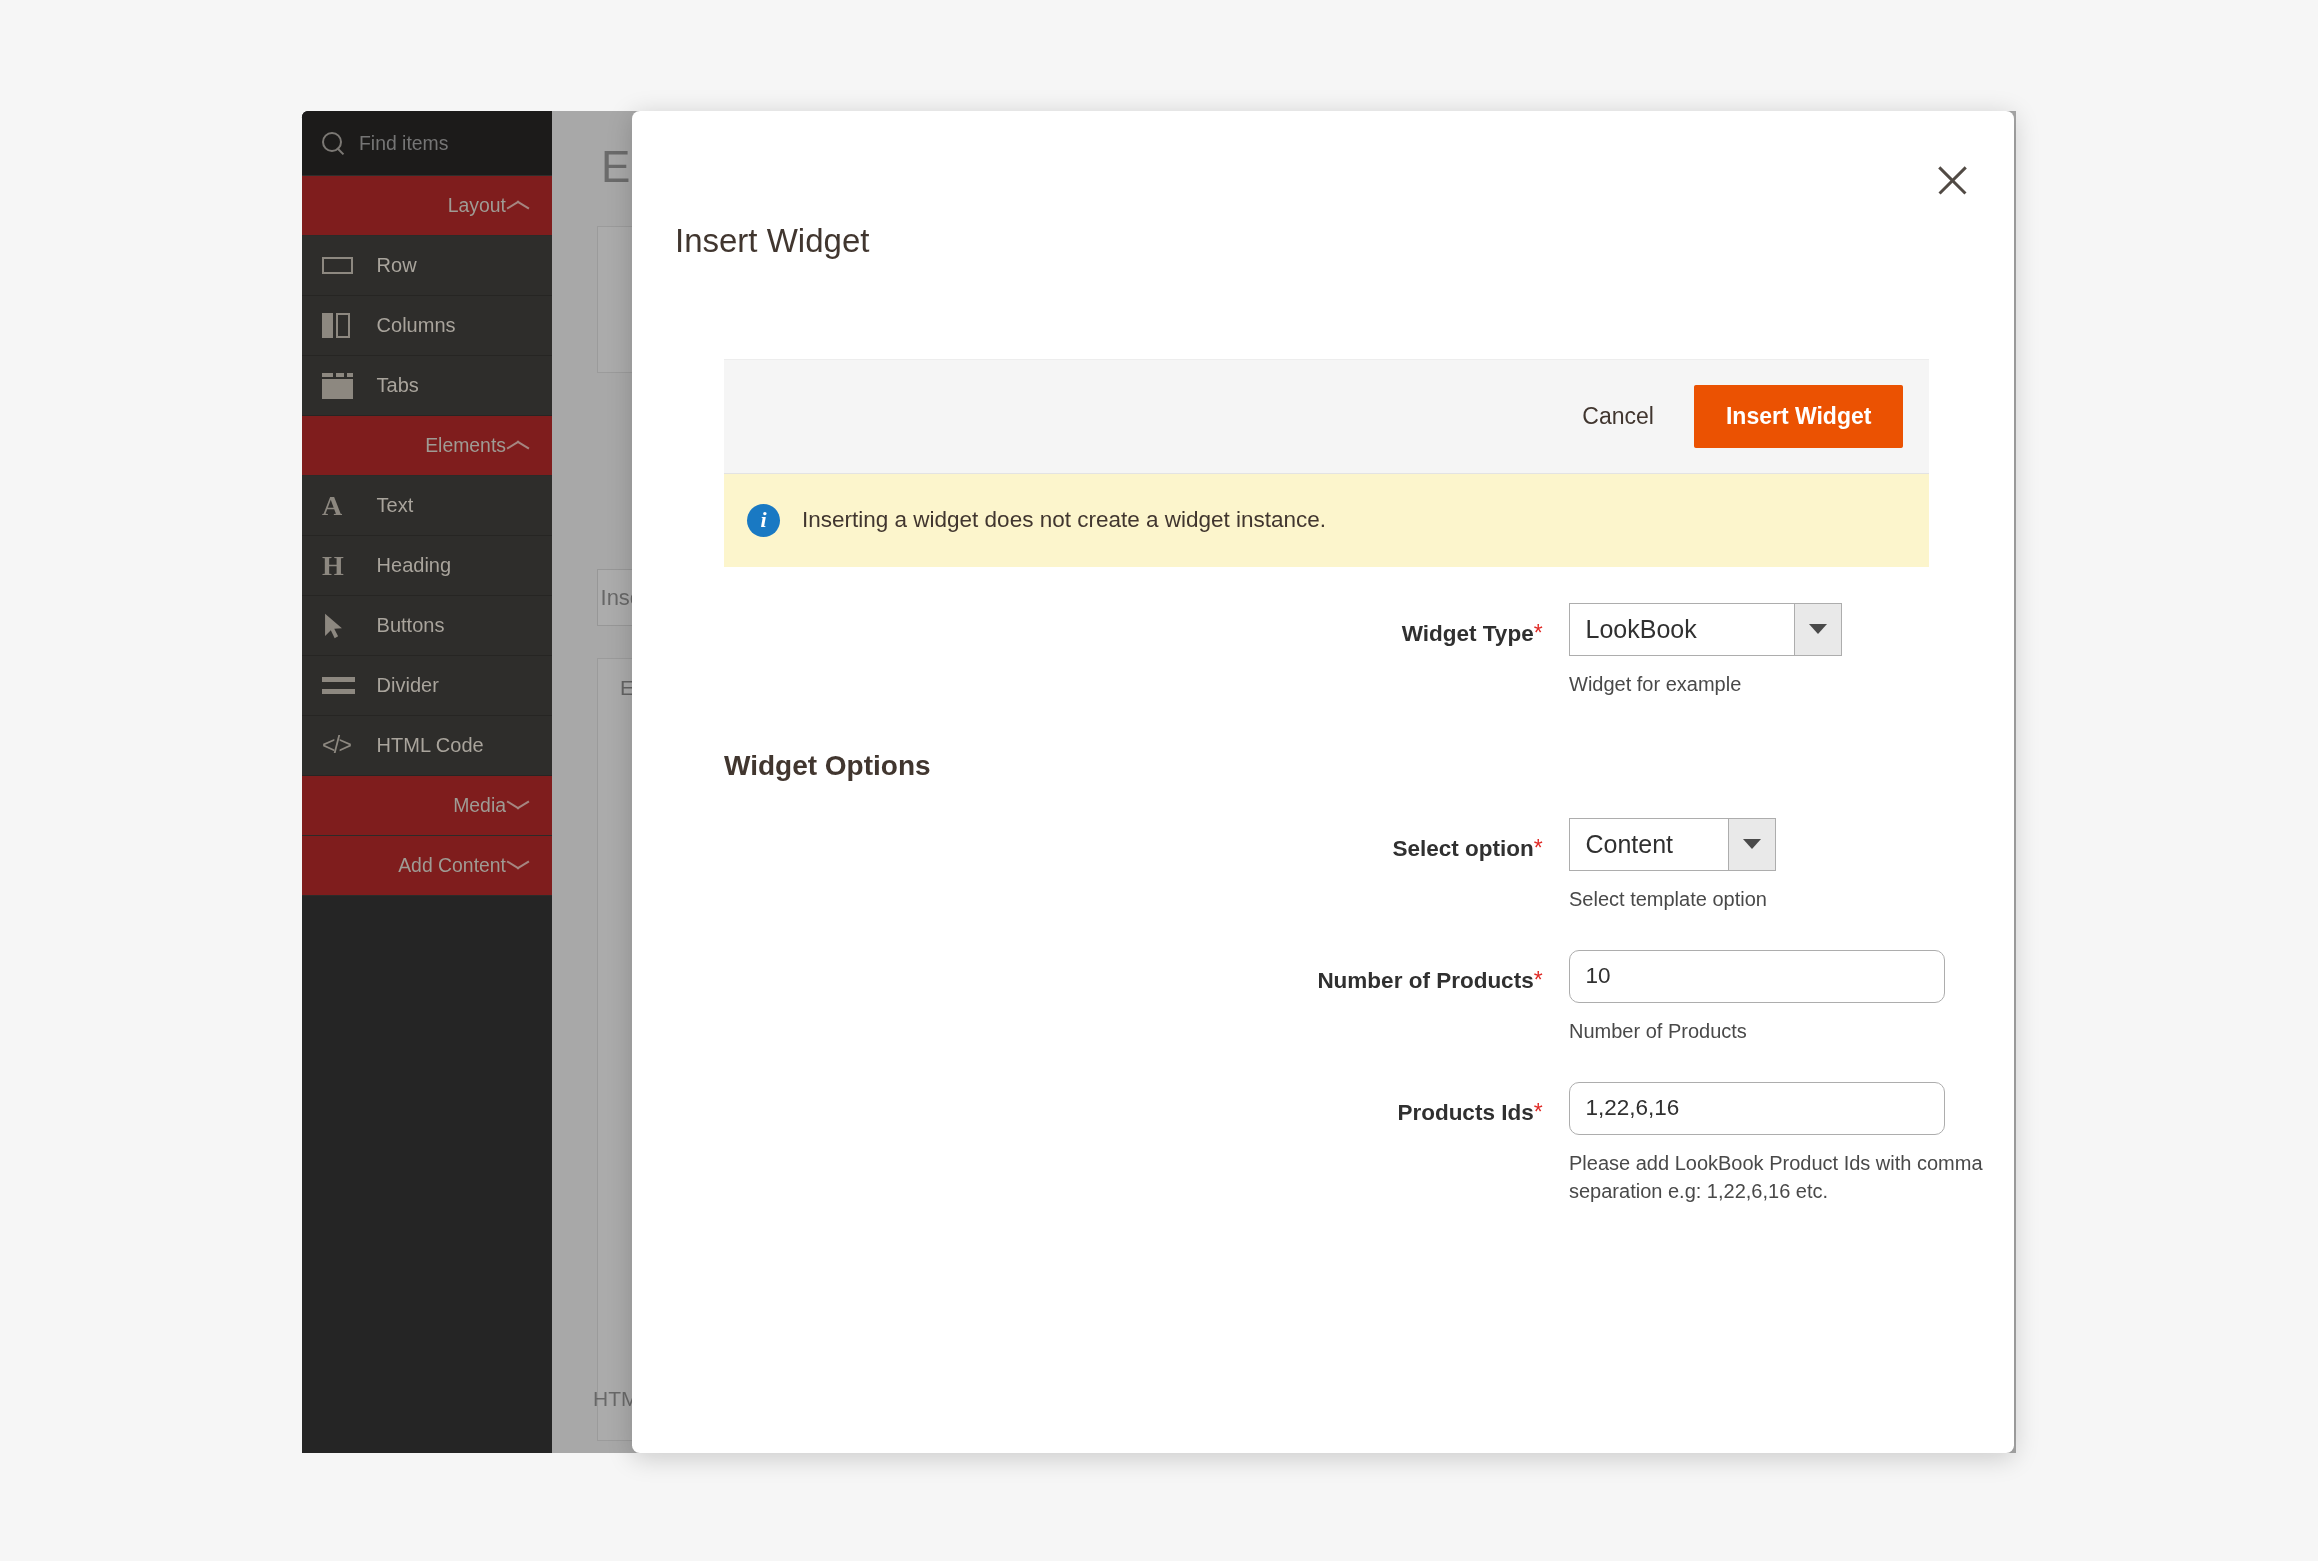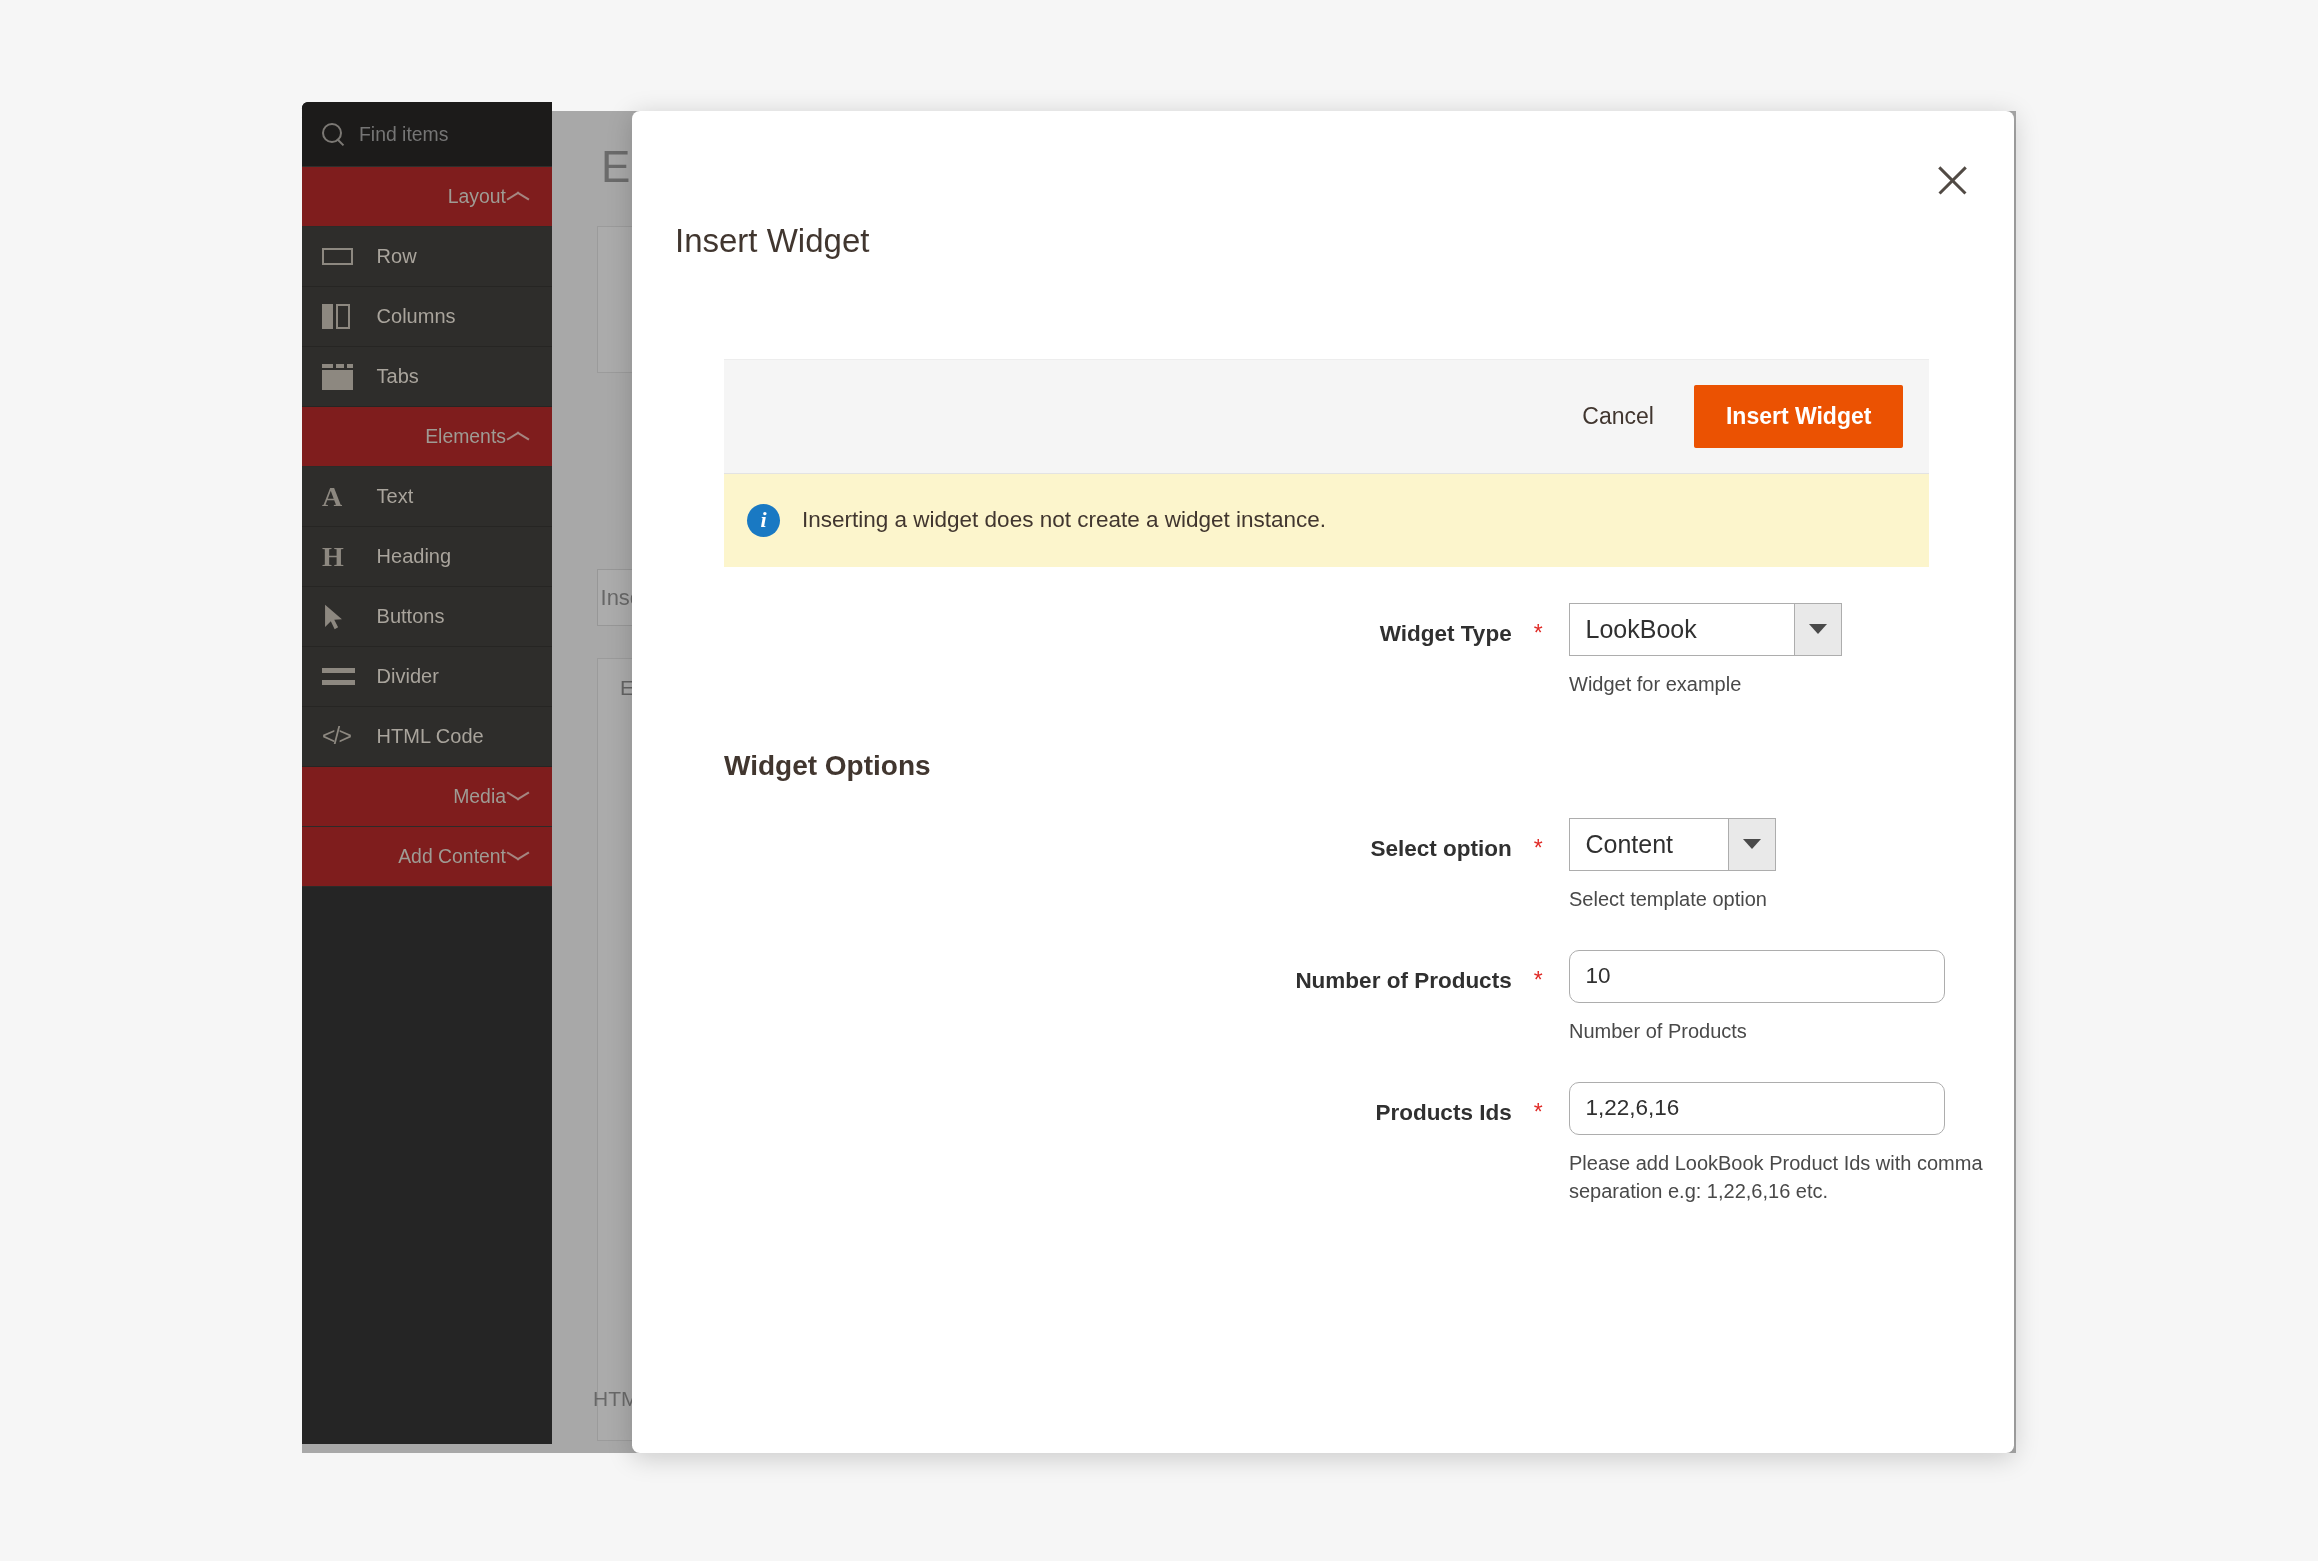--- a/index.html
+++ b/index.html
@@ -47,21 +47,21 @@
     position: absolute; left: 22px; top: 17px;
     font-size: 21px; color: #3d3d3d; opacity: .65; white-space: nowrap;
   }
   .bg-footer-label {
     position: absolute; left: 291px; top: 1276px;
     font-size: 21px; color: #3d3d3d; opacity: .6; white-space: nowrap;
   }
 
   
   .sidebar {
-    position: absolute; left: 302px; top: 102px;
+    position: absolute; left: 302px; top: 111px;
     width: 250px; height: 1342px;
     background: #252525;
     border-radius: 6.2px 0 0 0;
     overflow: hidden;
     z-index: 5;
   }
   .sb-search {
     height: 65px; background: #1c1b1a;
     display: flex; align-items: center; padding: 0 0 0 20px;
     border-bottom: 0.8px solid #2f2e2c;
@@ -193,21 +193,21 @@
   .notice-text { font-size: 22.5px; color: #41362f; }
 
   .field-row {
     display: flex; align-items: flex-start;
     margin-top: 36px;
   }
   .field-label {
     width: 923px; text-align: right; flex: 0 0 auto;
     font-size: 22.5px; font-weight: 700; color: #303030;
     padding-top: 18.6px; padding-right: 12.4px;
-    display: flex; justify-content: flex-end; align-items: baseline; gap: 22px;
+    display: flex; justify-content: flex-end; align-items: baseline; gap: 0;
   }
   .req { color: #e02b27; font-size: 23px; font-weight: 400; line-height: 1; }
   .field-control { flex: 1 1 auto; padding-left: 14px; }
 
   .select-wrap { display: inline-flex; height: 53px; }
   .select-box {
     border: 0.8px solid #adadad; border-right: 0; background: #fff;
     display: flex; align-items: center; padding: 0 15.5px;
     font-size: 25px; color: #303030;
   }

